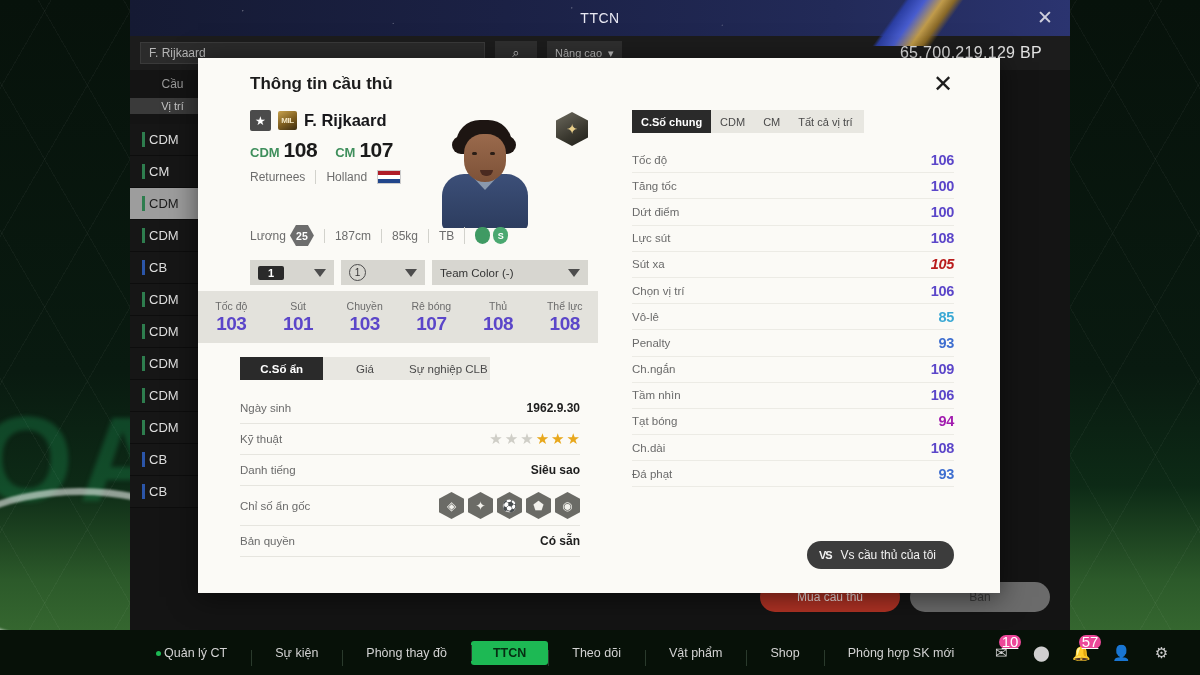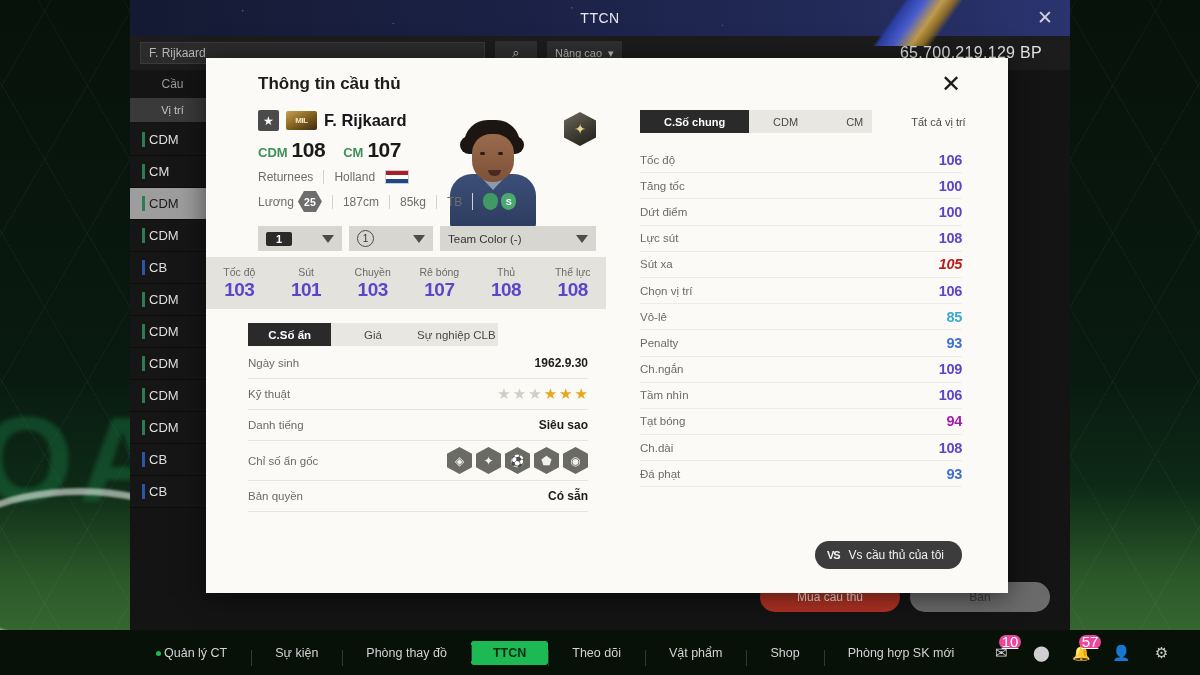--- a/index.html
+++ b/index.html
@@ -84,21 +84,21 @@
   .gw-bp {
     margin-left: auto; color: #e3e3e3; font-size: 16px; letter-spacing: .3px; padding-right: 18px;
   }
   .gw-body { position: relative; height: 560px; }
   .gw-collabel {
     position: absolute; left: 0; top: 0; width: 85px; height: 28px;
     display: flex; align-items: center; justify-content: center;
     color: #9a9a9a; font-size: 12px;
   }
   .gw-poshead {
-    position: absolute; left: 0; top: 28px; width: 85px; height: 24px;
+    position: absolute; left: 0; top: 28px; width: 85px; height: 16px;
     background: #3a3a3a; display: flex; align-items: center; justify-content: center;
     color: #c5c5c5; font-size: 11px;
   }
   .poslist { position: absolute; left: 0; top: 54px; width: 85px; }
   .pos-row {
     height: 32px; display: flex; align-items: center; gap: 4px; padding-left: 12px;
     color: #dedede; font-size: 13px; background: #161616;
     border-bottom: 1px solid #0d0d0d;
   }
   .pos-row.sel { background: #9d9d9d; color: #1b1b1b; }
@@ -164,21 +164,21 @@
   .nav-icons { margin-left: 12px; display: flex; align-items: center; gap: 18px; }
   .nv-ic { position: relative; width: 22px; height: 22px; color: #cfcfcf; }
   .badge {
     position: absolute; top: -7px; right: -9px; min-width: 17px; height: 14px;
     background: #ec4899; color: #fff; font-size: 15px; border-radius: 7px;
     display: flex; align-items: center; justify-content: center; padding: 0 3px; text-decoration: underline;
   }
 
   
   .modal {
-    position: absolute; left: 206px; top: 58px; width: 802px; height: 535px;
+    position: absolute; left: 198px; top: 58px; width: 802px; height: 535px;
     background: #fbfaf6; box-shadow: 0 4px 26px rgba(0,0,0,.55);
   }
   .modal-title {
     position: absolute; left: 52px; top: 16px;
     font-size: 17px; font-weight: bold; color: #1c1c1c;
   }
   .modal-close {
     position: absolute; right: 44px; top: 14px; width: 26px; height: 26px;
     color: #1c1c1c; font-size: 24px; line-height: 24px; text-align: center; font-weight: 300;
   }
@@ -188,40 +188,40 @@
   .rcol { width: 402px; padding-left: 34px; padding-right: 46px; }
 
   
   .ident { position: relative; z-index: 2; }
   .name-row { display: flex; align-items: center; gap: 7px; }
   .star-box {
     width: 21px; height: 21px; background: #4b4b4b; color: #fff;
     display:flex; align-items:center; justify-content:center; font-size: 12px; border-radius: 2px;
   }
   .club-box {
-    width: 31px; height: 19px; border-radius: 2px;
+    width: 19px; height: 19px; border-radius: 2px;
     background: linear-gradient(150deg, #c8a24d, #7c5c1e 55%, #3a2c12);
     display:flex; align-items:center; justify-content:center;
     color: #f4e7c4; font-size: 8px; font-weight: bold; letter-spacing: -.5px; text-align: right;
   }
   .pname { font-size: 16.5px; font-weight: bold; color: #17171a; }
   .ovr-row { margin-top: 7px; display: flex; align-items: baseline; gap: 4px; }
   .ovr-pos { font-size: 13px; font-weight: bold; color: #3f8f5c; }
   .ovr-val { font-size: 21px; font-weight: bold; color: #1a1a1a; letter-spacing: -.5px; }
   .ovr-gap { width: 10px; }
   .meta1 { margin-top: 8px; display: flex; align-items: center; font-size: 12px; color: #6d6d6d; }
   .meta1 > span { padding-right: 10px; }
   .meta1 .sep { border-left: 1px solid #d2d2cc; padding-left: 10px; }
   .flag {
     display: inline-block; width: 24px; height: 14px; vertical-align: -2px;
     background: linear-gradient(to bottom, #ae1c28 0 33.3%, #ffffff 33.3% 66.6%, #21468b 66.6% 100%);
     border: 1px solid #ccc;
   }
   .meta2 { margin-top: 7px; display: flex; align-items: center; font-size: 12px; color: #6d6d6d; }
-  .meta2 > span { padding-right: 10px; }
+  .meta2 > span { padding-right: 10px; margin-top: 34px; }
   .meta2 .sep { border-left: 1px solid #d2d2cc; padding-left: 10px; }
   .wage-hex {
     display: inline-flex; align-items: center; justify-content: center;
     width: 24px; height: 21px; margin-left: 4px;
     background: #6d6d6d; color: #fff; font-size: 10.5px; font-weight: bold;
     clip-path: polygon(25% 0,75% 0,100% 50%,75% 100%,25% 100%,0 50%);
   }
   .foot-ic { display:inline-flex; gap: 3px; }
   .foot-ic i {
     width: 15px; height: 17px; border-radius: 45% 45% 50% 50%;
@@ -288,21 +288,21 @@
   .hexcell .v { font-size: 19px; font-weight: bold; color: #5b46c9; margin-top: 1px; letter-spacing: -.5px; }
 
   
   .ltabs { margin-top: 14px; margin-left: -10px; display: flex; width: 250px; background: #e8e7e1; }
   .ltab {
     flex: 1; height: 23px; display:flex; align-items:center; justify-content:center;
     font-size: 11.5px; color: #4a4a4a;
   }
   .ltab.active { background: #2a2a2a; color: #fff; font-weight: bold; }
 
-  .lrows { margin-top: 2px; margin-left: -10px; width: 340px; }
+  .lrows { margin-top: 13px; margin-left: -10px; width: 340px; }
   .lrow {
     height: 31px; display: flex; align-items: center; justify-content: space-between;
     border-bottom: 1px solid #e6e5df;
   }
   .lrow .k { font-size: 11.5px; color: #6b6b6b; }
   .lrow .v { font-size: 12px; font-weight: bold; color: #1d1d1d; }
   .lrow.tall { height: 40px; }
   .stars { display: flex; gap: 2px; }
   .stars span { font-size: 15px; color: #cfcec7; }
   .stars span.on { color: #e8a81d; }
@@ -312,21 +312,21 @@
     clip-path: polygon(50% 0,100% 25%,100% 75%,50% 100%,0 75%,0 25%);
     display:flex; align-items:center; justify-content:center;
     color: #f2f1ec; font-size: 12px;
   }
   .hexic.lock { background: #9b9b95; }
 
   
   .rtabs { display: flex; background: #e8e7e1; width: 232px; }
   .rtab {
     height: 23px; display:flex; align-items:center; justify-content:center;
-    font-size: 11px; color: #4a4a4a; padding: 0 24px; white-space: nowrap;
+    font-size: 11px; color: #4a4a4a; padding: 0 9px; white-space: nowrap;
   }
   .rtab.active { background: #2a2a2a; color: #fff; font-weight: bold; }
   .rrows { margin-top: 14px; }
   .rrow {
     height: 26.2px; display: flex; align-items: center; justify-content: space-between;
     border-bottom: 1px solid #ecebe5;
   }
   .rrow .k { font-size: 11.5px; color: #6b6b6b; }
   .rrow .v { font-size: 14.5px; font-weight: bold; letter-spacing: -.3px; }
 

